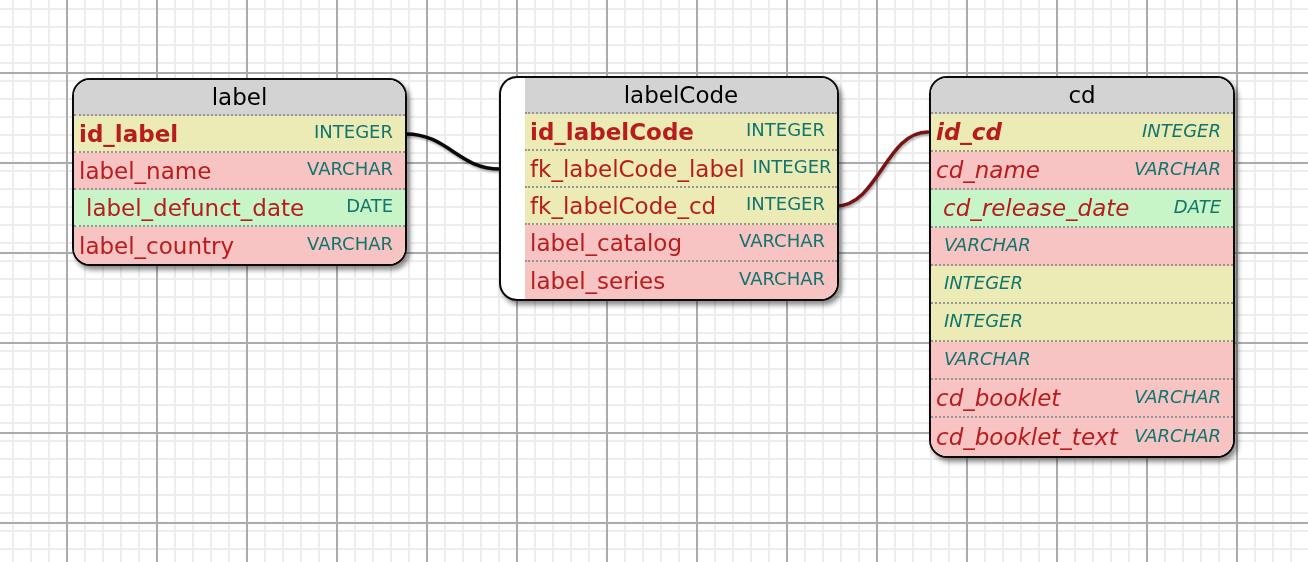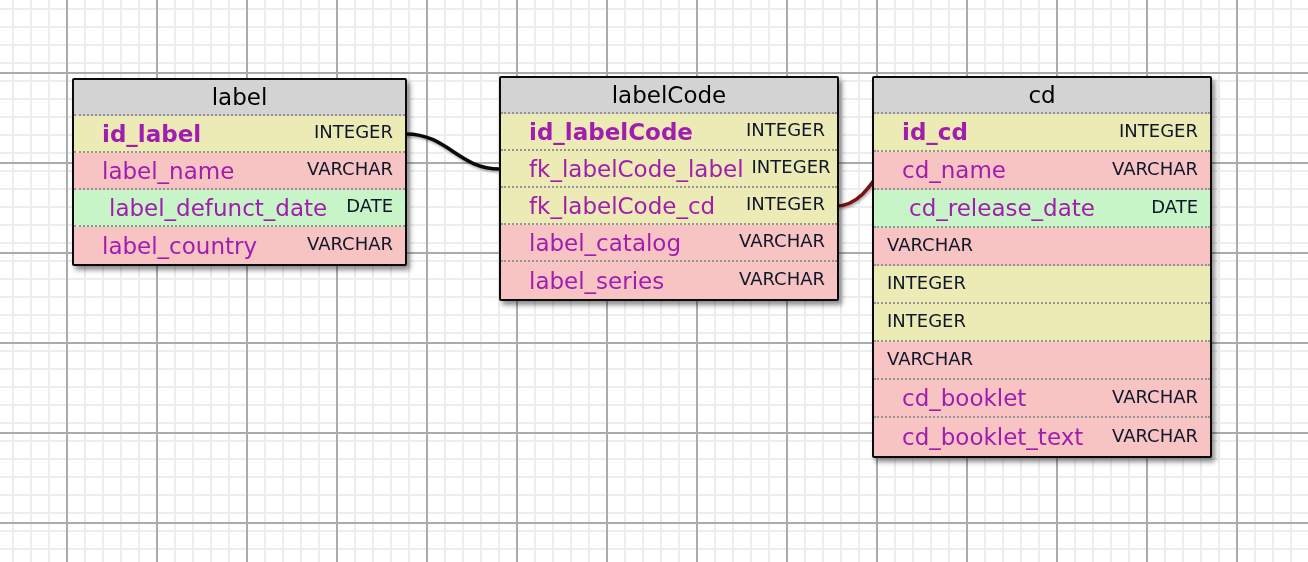--- a/index.html
+++ b/index.html
@@ -33,28 +33,28 @@
   .rel {
     fill: none;
     stroke-width: 3.6;
     stroke-linecap: round;
     filter: drop-shadow(1px 2px 1px rgba(0,0,0,0.3));
   }
 
   .table {
     position: absolute;
     border: 2px solid #0a0a0a;
-    border-radius: 2px;
+    border-radius: 18px;
     overflow: hidden;
     background: #fff;
     box-shadow: 3px 4px 5px rgba(0,0,0,0.45);
   }
   .t-label     { left: 72px;  top: 78px; width: 335px; }
-  .t-labelcode { left: 499px; top: 76px; width: 340px; }
-  .t-cd        { left: 872px; top: 76px; width: 340px; }
+  .t-labelcode { left: 499px; top: 76px; width: 340px; padding-left: 24px; }
+  .t-cd        { left: 929px; top: 76px; width: 306px; }
 
   .thead {
     height: 36px;
     background: #D3D3D3;
     border-bottom: 2px dotted #949494;
     display: flex;
     align-items: center;
     justify-content: center;
     font-size: 23px;
     color: #000;
@@ -63,38 +63,37 @@
 
   .row {
     height: 37px;
     display: flex;
     align-items: center;
     justify-content: space-between;
     padding: 0 12px 0 5px;
     border-bottom: 2px dotted #949494;
     white-space: nowrap;
   }
-  .t-cd .row { height: 38px; }
+  .t-cd .row { height: 38px; font-style: italic; }
   .row:last-child { border-bottom: none; }
 
   .row[data-type="INTEGER"] { background: #ECEBB5; }
   .row[data-type="VARCHAR"] { background: #F8C3C3; }
   .row[data-type="DATE"]    { background: #C8F5C8; padding-left: 12px; }
 
   .fname {
     font-size: 23px;
-    color: #a21caf;
+    color: #b91c1c;
     flex-shrink: 0;
-    margin-left: 23px;
   }
   .fname[data-pk="true"] { font-weight: bold; }
 
   .ftype {
     font-size: 18px;
-    color: #0f172a;
+    color: #0f766e;
     flex-shrink: 0;
     position: relative;
     top: -2px;
     margin-left: 8px;
   }
 </style>
 </head>
 <body>
 
 <div class="canvas">

